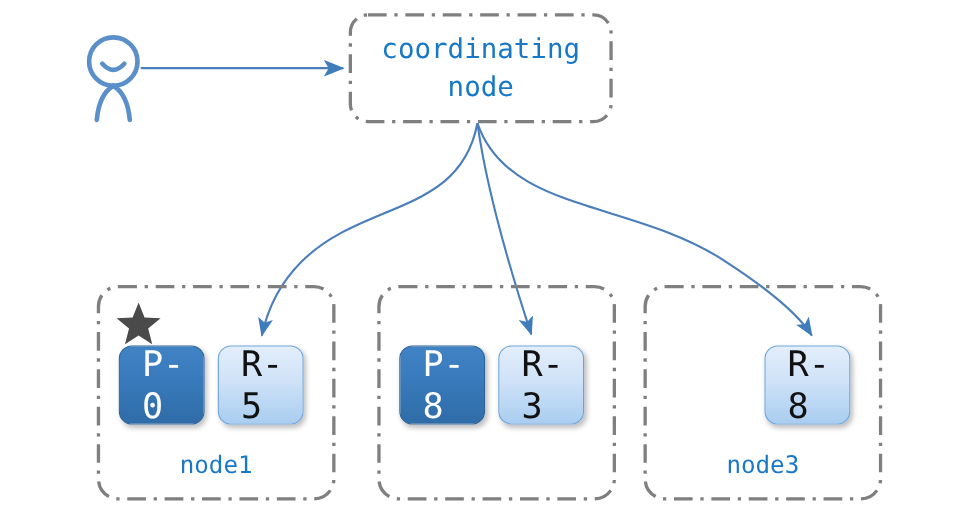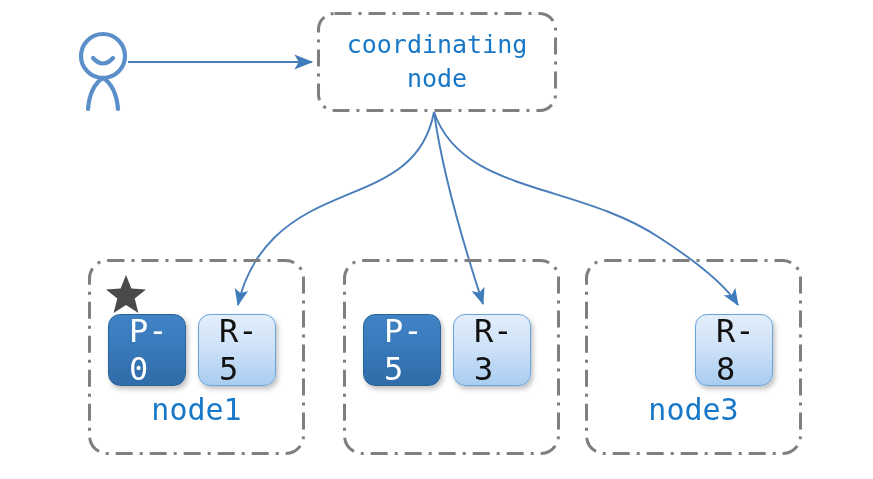--- a/index.html
+++ b/index.html
@@ -59,24 +59,24 @@
     height: 196px;
   }
   #node-box-1 { left: 88px; }
   #node-box-2 { left: 343px; }
   #node-box-3 { left: 585px; }
 
   .node-label {
     position: absolute;
     left: 0;
     width: 100%;
-    top: 138px;
+    top: 152px;
     text-align: center;
     color: #1878c8;
-    font-size: 30px;
+    font-size: 22px;
     line-height: 26px;
   }
 
   
   .star-icon {
     position: absolute;
     left: 17px;
     top: 14px;
     width: 42px;
     height: 42px;
@@ -176,21 +176,21 @@
     <div class="shard shard-replica">
       <span>R-5</span>
     </div>
 
     <div class="node-label">node1</div>
   </div>
 
   <div class="dashdot-box node-box" id="node-box-2">
 
     <div class="shard shard-primary">
-      <span>P-5</span>
+      <span>P-8</span>
     </div>
     <div class="shard shard-replica">
       <span>R-3</span>
     </div>
 
   </div>
 
   <div class="dashdot-box node-box" id="node-box-3">
 
     <div class="shard shard-replica">

